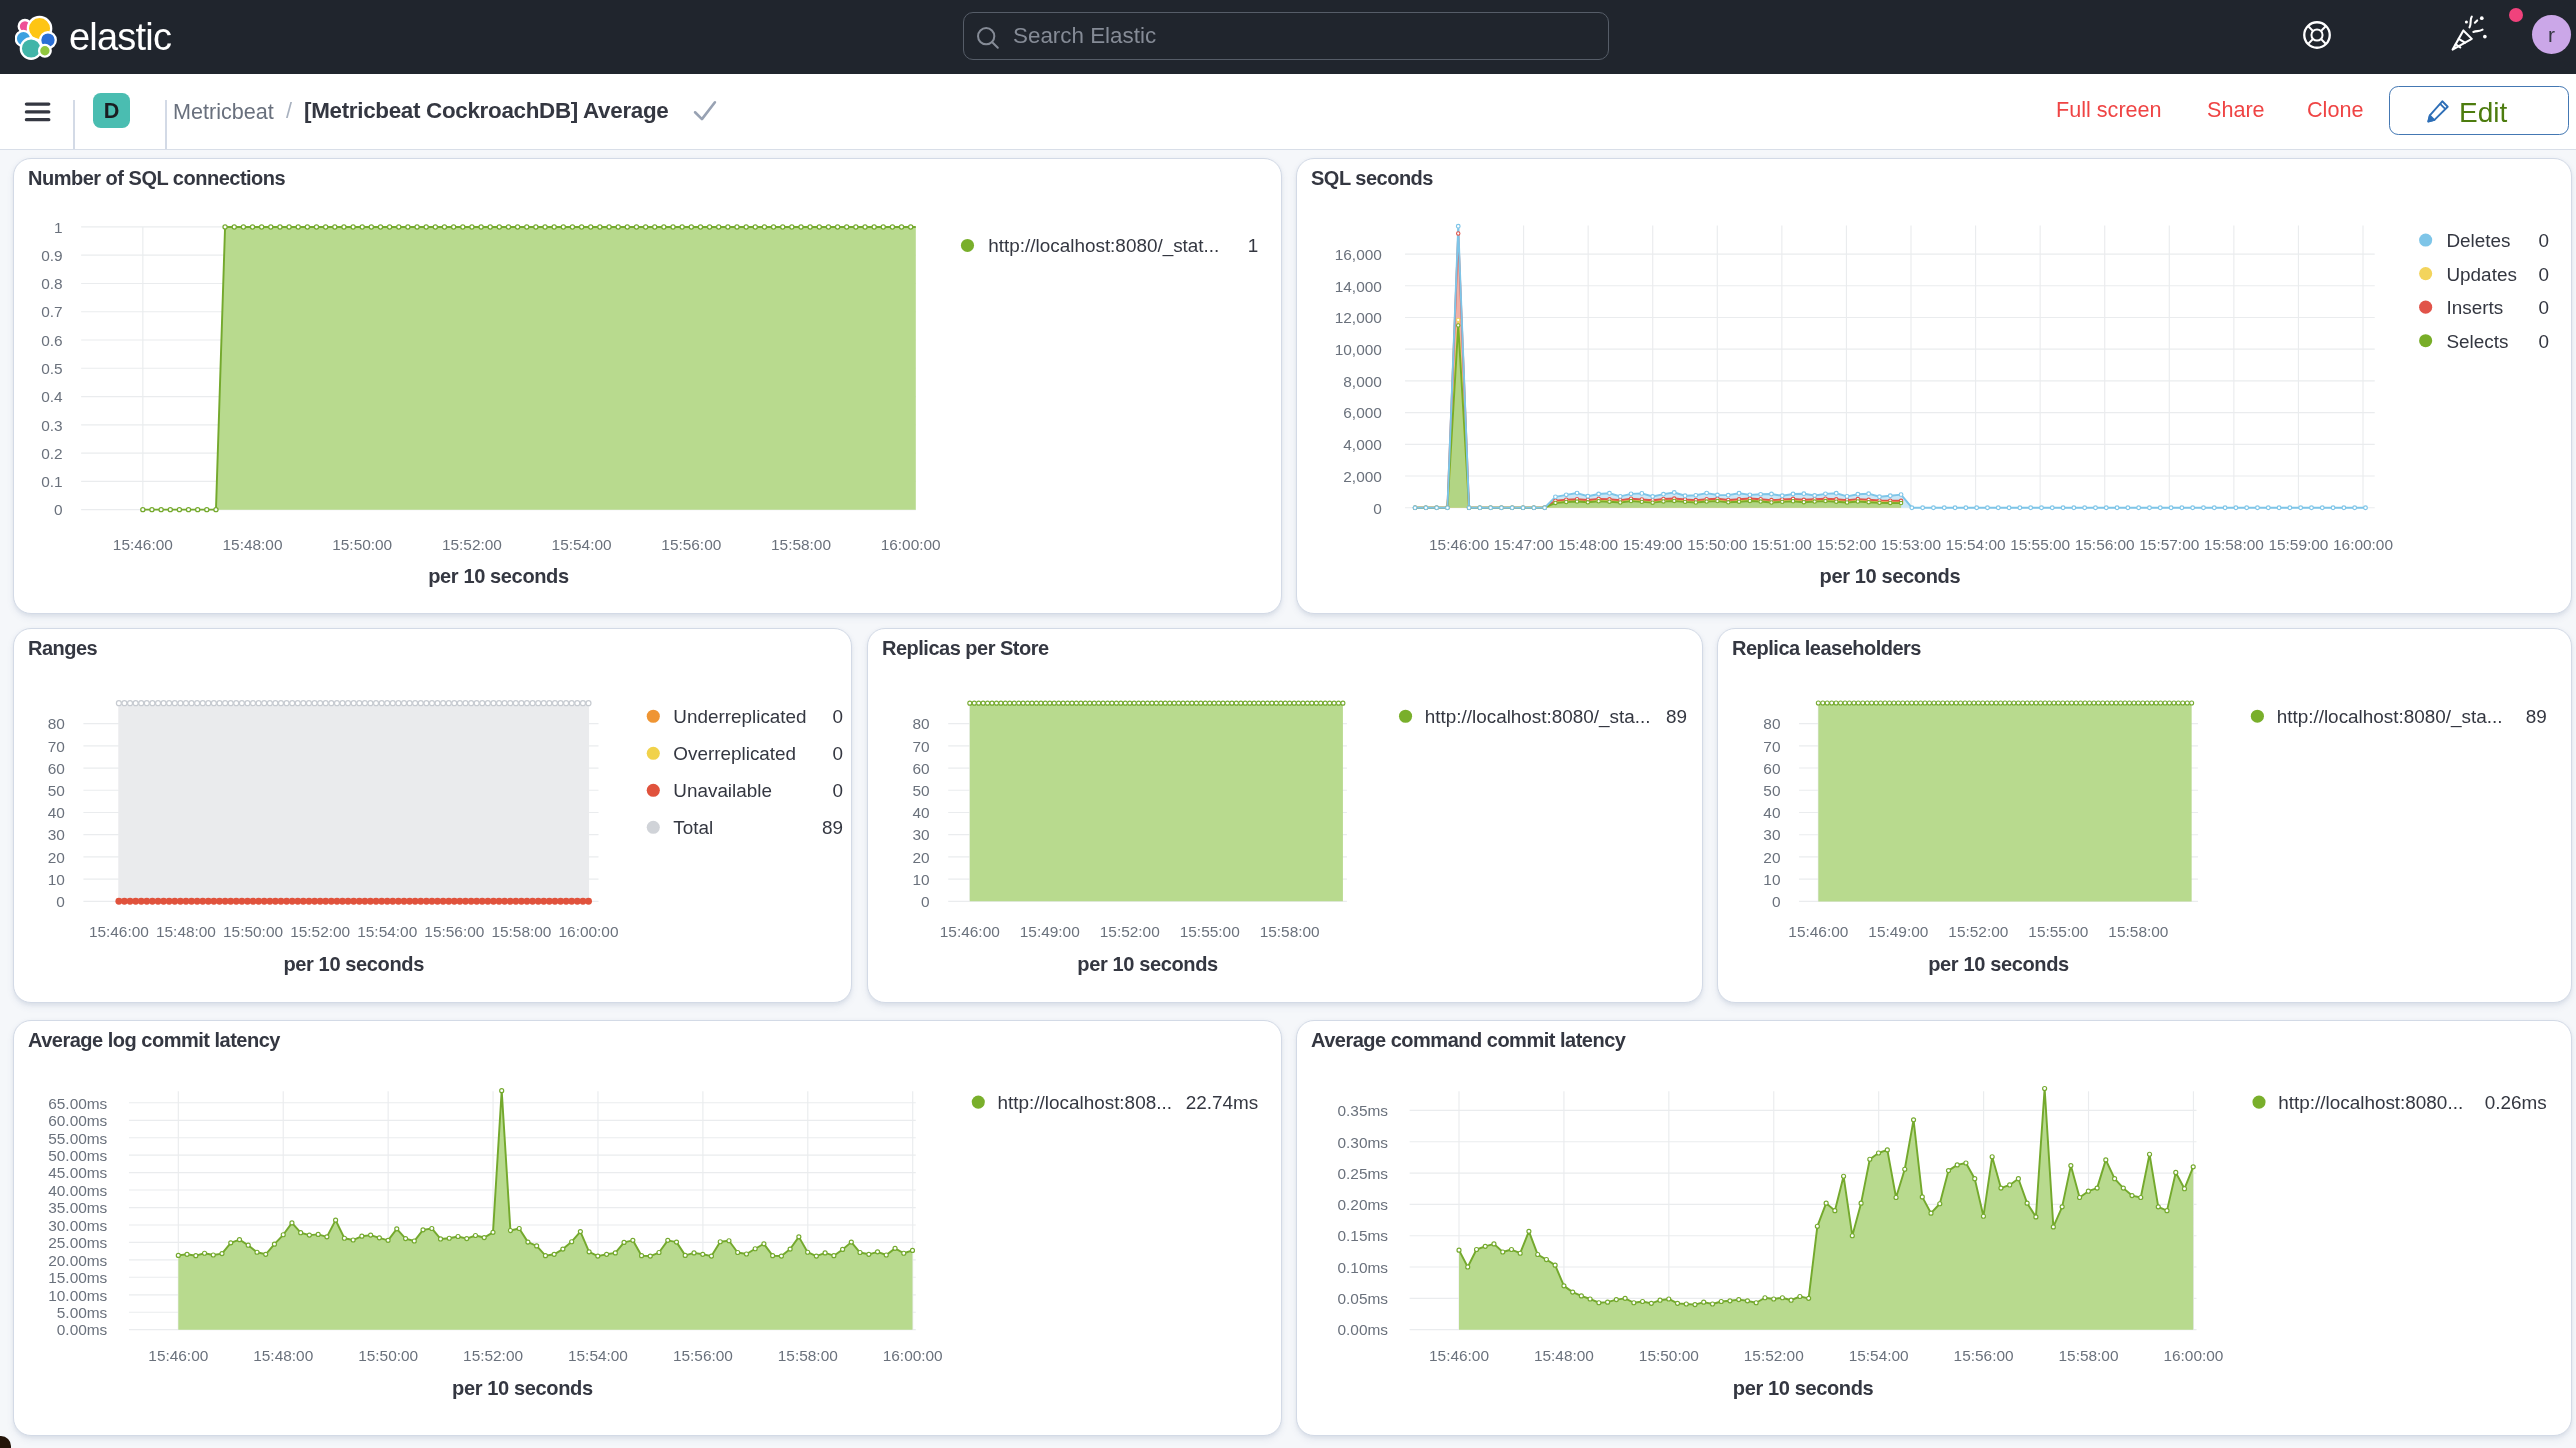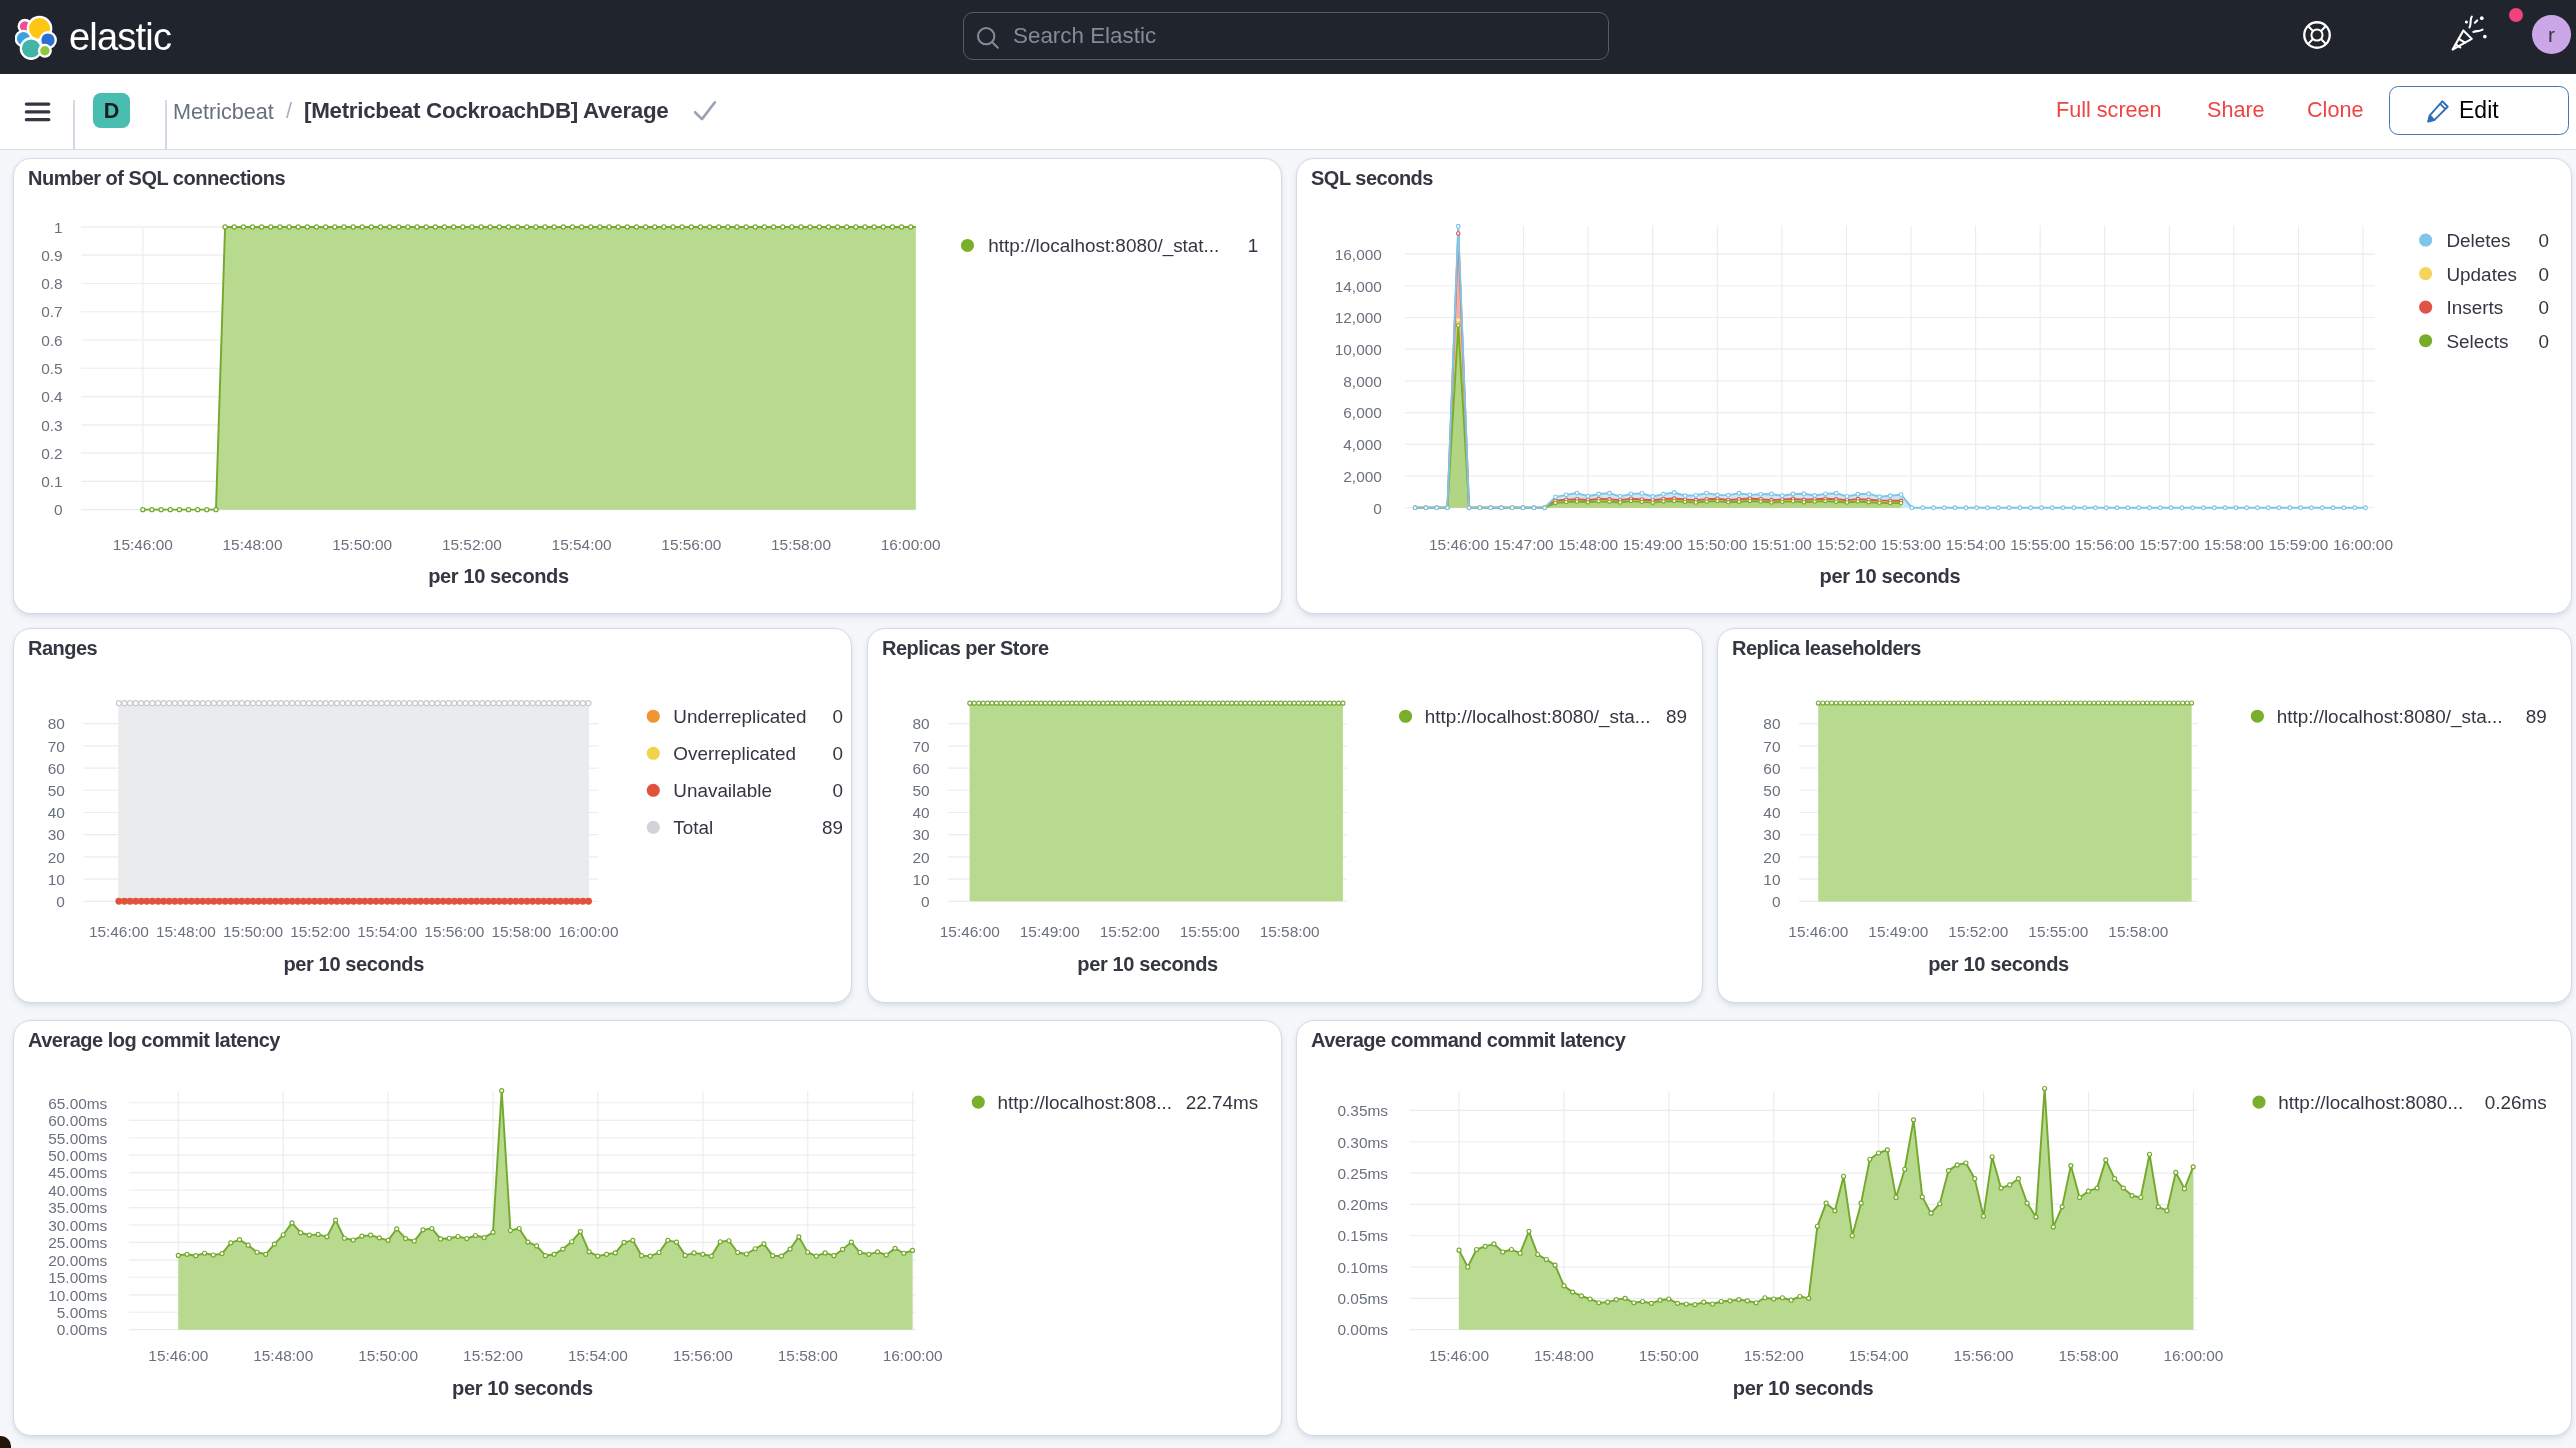--- a/index.html
+++ b/index.html
@@ -77,21 +77,21 @@
 <span class="blink" style="left:2207px">Share</span>
 <span class="blink" style="left:2307px">Clone</span>
 <div style="position:absolute;left:2389px;top:12.3px;width:180px;height:49px;border:1.5px solid #4478b3;border-radius:9.3px;">
 <svg width="28" height="28" viewBox="0 0 36 36" style="position:absolute;left:34px;top:10px">
 <g stroke="#2e6fb7" stroke-width="2.4" stroke-linejoin="round" fill="none">
 <path d="M23.5 5.5 L30.5 12.5 L13.5 29.5 L5.5 31.5 L7.5 23.5 Z"></path>
 <path d="M20.5 8.5 L27.5 15.5"></path>
 </g>
 <path d="M7.5 23.5 L13.5 29.5 L5.5 31.5 Z" fill="#2e6fb7" stroke="#2e6fb7" stroke-width="2" stroke-linejoin="round"></path>
 </svg>
-<span style="position:absolute;left:69px;top:10px;font-size:23px;font-weight:500;color:#000000">Edit</span>
+<span style="position:absolute;left:69px;top:10px;font-size:28px;font-weight:500;color:#4d7c0f">Edit</span>
 </div>
 </div>
 
 <div class="panel" style="left:13px;top:158px;width:1269px;height:456px;">
   <div class="ptitle">Number of SQL connections</div>
   <svg width="1269" height="456" viewBox="0 0 1645 591" font-family="'Liberation Sans',sans-serif">
       <line x1="87" y1="454.5" x2="1169" y2="454.5" stroke="#eaecee" stroke-width="1.5"></line>
       <line x1="87" y1="417.9" x2="1169" y2="417.9" stroke="#eaecee" stroke-width="1.5"></line>
       <line x1="87" y1="381.2" x2="1169" y2="381.2" stroke="#eaecee" stroke-width="1.5"></line>
       <line x1="87" y1="344.5" x2="1169" y2="344.5" stroke="#eaecee" stroke-width="1.5"></line>

